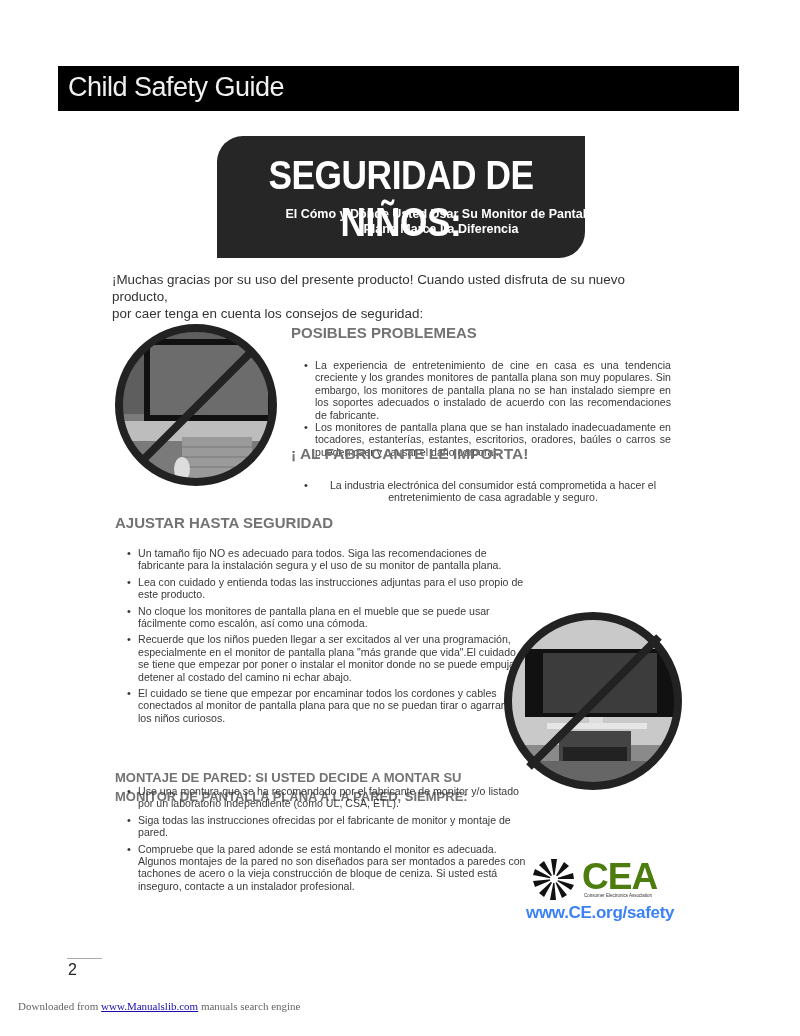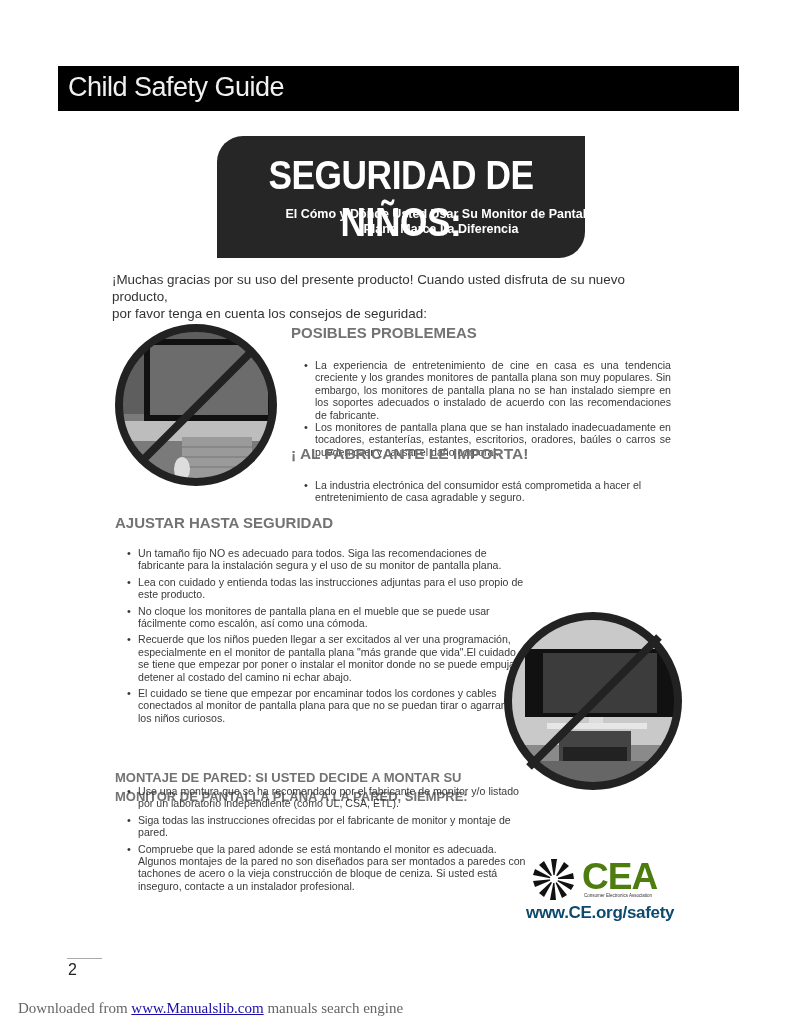--- a/index.html
+++ b/index.html
@@ -22,58 +22,58 @@
 
   .h2 { font-weight:bold; color:#737373; }
   ul.bl { list-style:none; margin:16px; padding:0; }
   ul.bl li { position:relative; padding-left:12px; font-size:10.6px; line-height:12.4px; color:#3a3a3a; }
   ul.bl li::before { content:"\2022"; position:absolute; left:1px; top:0; font-size:11px; color:#333; }
 
   .s1-h { left:291px; top:324px; font-size:15px; }
   .s1-list { left:287px; top:343px; width:368px; }
   .s1-list li { text-align:justify; }
   .s2-h { left:291px; top:445px; font-size:15.5px; }
-  .s2-list { left:287px; top:463px; width:368px; }
+  .s2-list { left:287px; top:463px; width:368px;text-align:center; }
 
   .s3-h { left:115px; top:514px; font-size:15px; }
   .s3-list { left:110px; top:531px; width:400px; }
   .s3-list li { margin-bottom:4px; }
 
   .s4-h { left:115px; top:768px; font-size:13px; line-height:19px; width:400px; }
   .s4-list { left:110px; top:769px; width:400px; }
   .s4-list li { margin-bottom:4px; }
 
   .photo1 { left:112px; top:319px; width:168px; height:172px; }
   .photo2 { left:497px; top:607px; width:192px; height:188px; }
   .cea-text { left:582px; top:856px; font-size:37px; font-weight:bold; color:#4d7c0f; letter-spacing:-1px; }
   .cea-small { left:584px; top:893px; font-size:4.5px; color:#333; }
-  .cea-url { left:526px; top:903px; font-size:17px; font-weight:bold; color:#0c4a6e; letter-spacing:-0.3px; }
+  .cea-url { left:526px; top:903px; font-size:17px; font-weight:bold; color:#3b82f6; letter-spacing:-0.3px; }
 
   .page-rule { left:67px; top:958px; width:35px; height:1px; background:#aaa; }
   .page-num { left:68px; top:961px; font-size:16px; color:#222; }
 
-  .footer { left:18px; top:1000px; font-family:"Liberation Serif", serif; font-size:15px; color:#666; }
+  .footer { left:18px; top:1000px; font-family:"Liberation Serif", serif; font-size:11px; color:#666; }
   .footer a { color:#1a0dab; text-decoration:underline; }
 </style>
 </head>
 <body>
 
 <div class="abs header-bar"></div>
 <div class="abs header-title">Child Safety Guide</div>
 
 <div class="abs banner"></div>
 <div class="abs banner-title">SEGURIDAD DE NIÑOS:</div>
 <div class="abs banner-sub">
   <div>El Cómo y Dónde Usted Usar Su Monitor de Pantalla</div>
   <div>Plana Marca La Diferencia</div>
 </div>
 
 <div class="abs intro">
   <div>¡Muchas gracias por su uso del presente producto! Cuando usted disfruta de su nuevo producto,</div>
-  <div>por favor tenga en cuenta los consejos de seguridad:</div>
+  <div>por caer tenga en cuenta los consejos de seguridad:</div>
 </div>
 
 <div class="abs photo1">
   <svg width="168" height="172" viewBox="0 0 168 172">
     <defs>
         <clipPath id="c1">
           <circle cx="84" cy="86" r="80"></circle>
         </clipPath>
       </defs>
     <g clip-path="url(#c1)">

